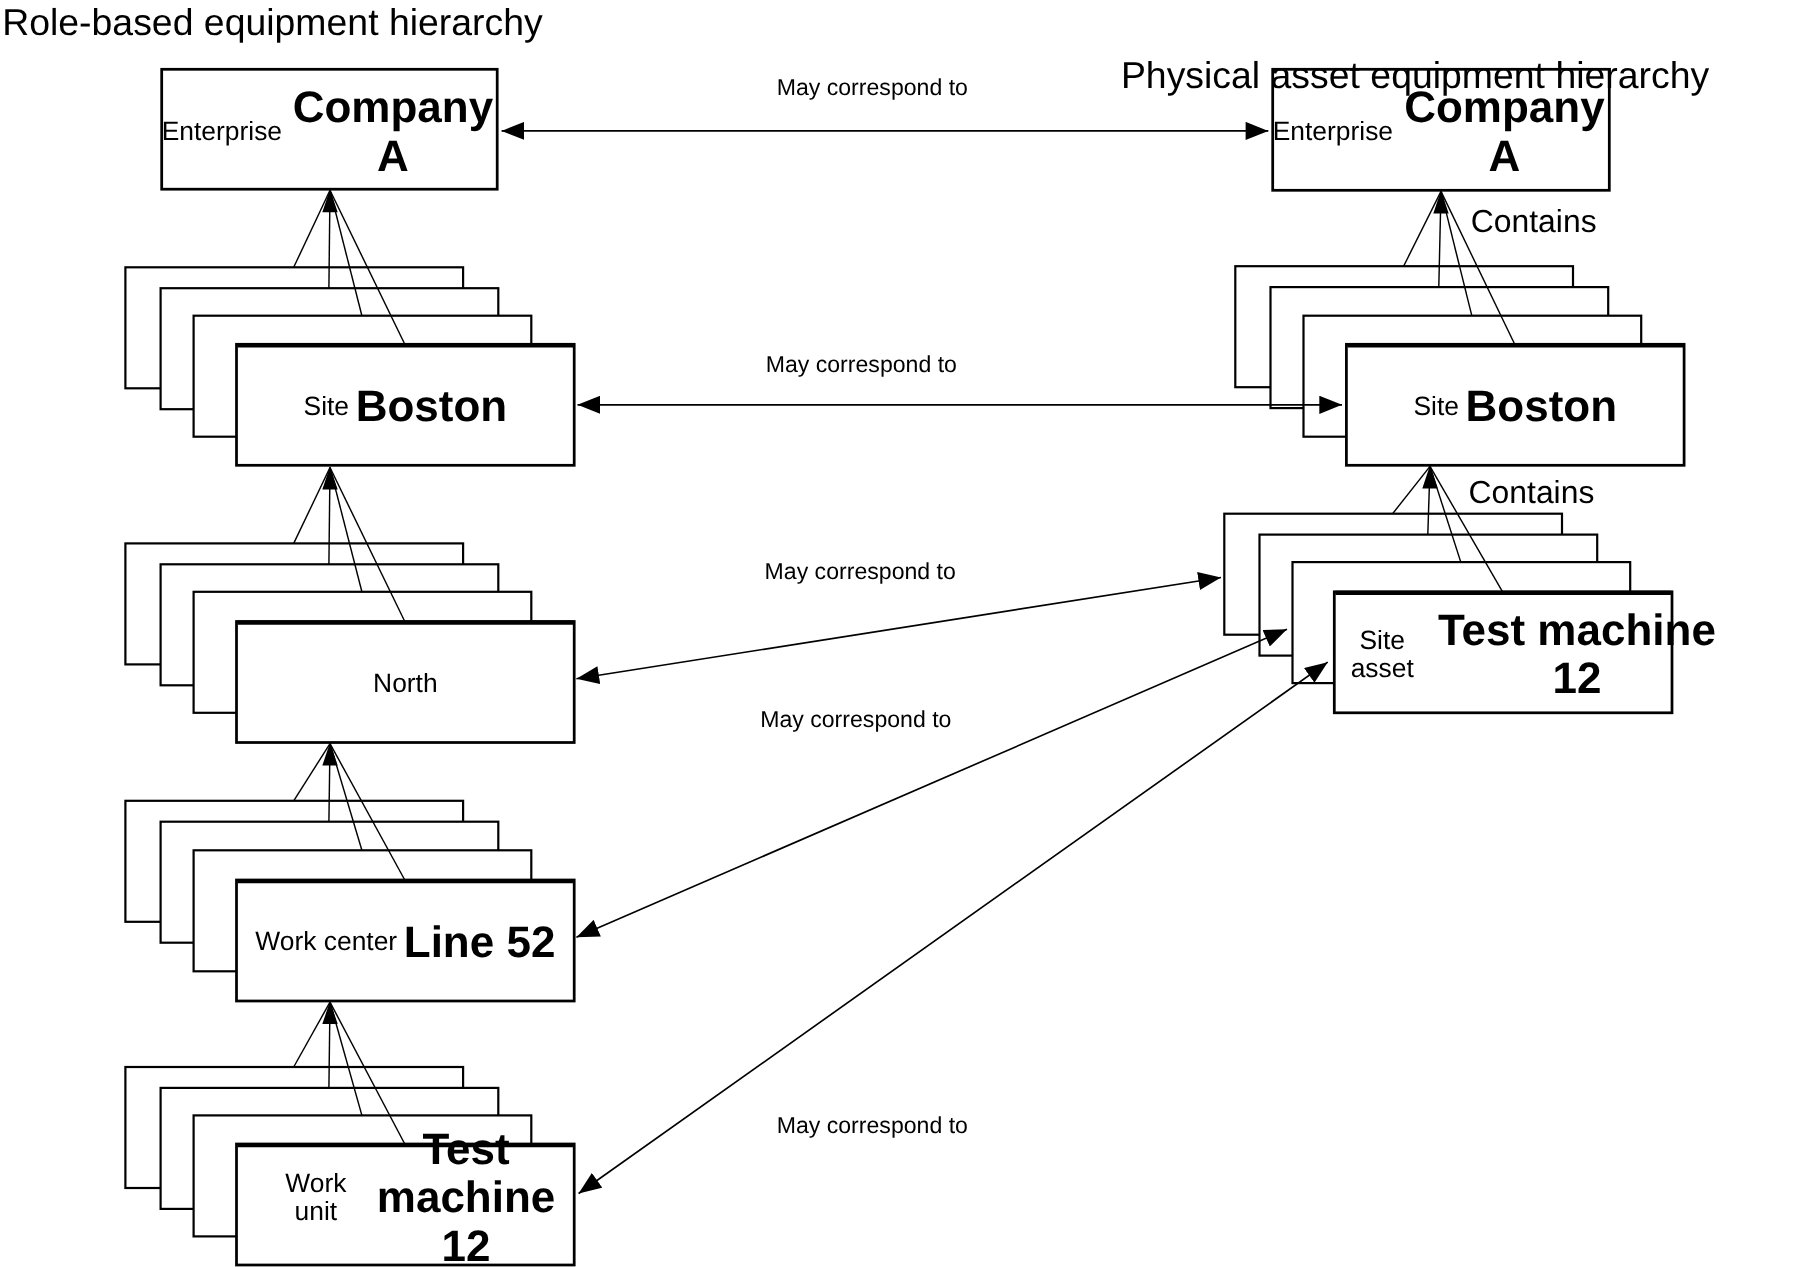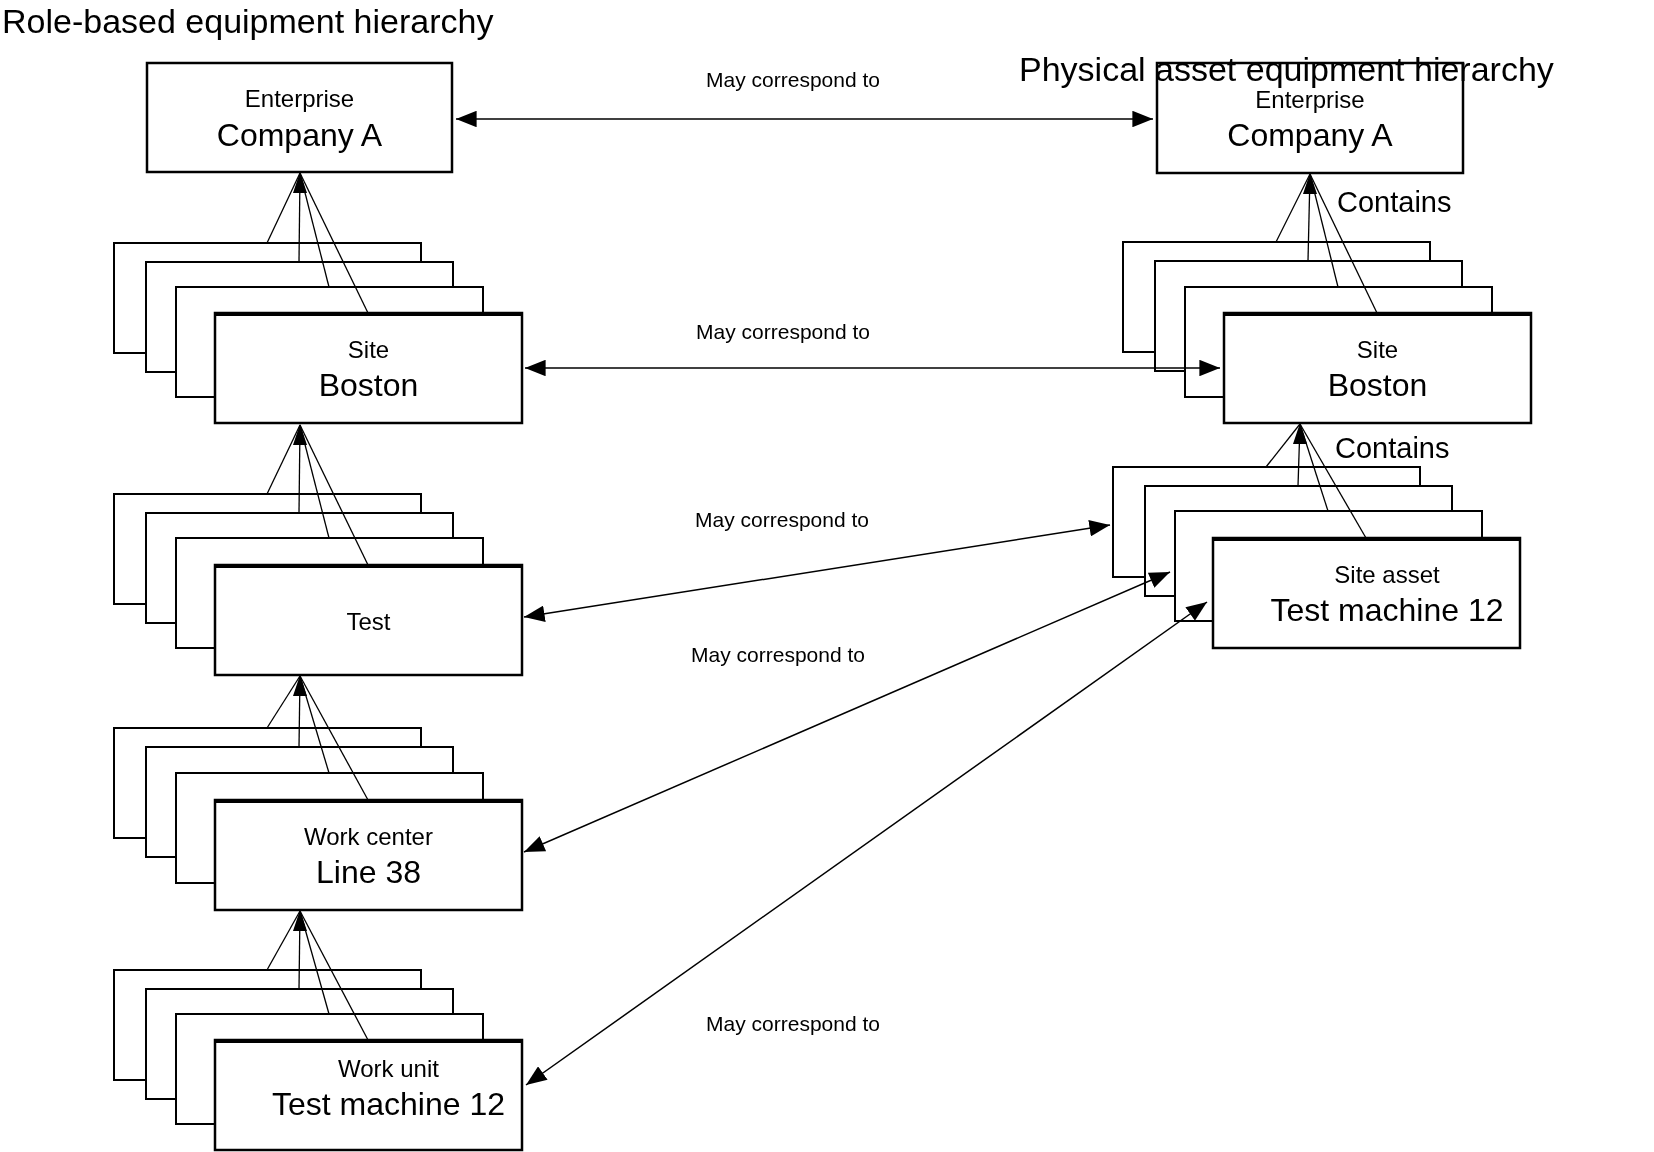--- a/index.html
+++ b/index.html
@@ -15,25 +15,25 @@
   .front{stroke-width:2.5px;}
   .ftop{stroke:var(--line);stroke-width:4px;}
   .edge{stroke:var(--line);stroke-width:1.5px;fill:none;}
   .fan{stroke:var(--line);stroke-width:1.3px;fill:none;}
   .ah{fill:var(--line);stroke:none;}
   .txt{position:absolute;white-space:nowrap;color:var(--text);text-align:right;}
   .title{font-size:34px;line-height:1.2;}
   .edge-label{font-size:21px;transform:translateX(-50%);}
   .contains-label{font-size:29px;}
   .boxlabel{
-    position:absolute;display:flex;flex-direction:column;align-items:center;
+    position:absolute;display:flex;flex-direction:row;align-items:center;
     justify-content:center;gap:6px;padding-top:4px;box-sizing:border-box;text-align:center;
   }
   .boxlabel .btype{font-size:24px;line-height:1.05;}
-  .boxlabel .bname{font-size:32px;line-height:1.1;}
+  .boxlabel .bname{font-size:40px;line-height:1.1;font-weight:bold;}
 </style>
 </head>
 <body>
 
 <div id="stage">
 
   <svg id="diagram-svg" width="1654" height="1152" viewBox="0 0 1654 1152">
     <defs>
       <marker id="arr" viewBox="0 0 10 8" refX="10" refY="4" markerWidth="14" markerHeight="11" orient="auto-start-reverse">
         <path d="M0,0 L10,4 L0,8 Z" fill="#000"></path>
@@ -154,25 +154,25 @@
 
   <div class="boxlabel" style="left:147px;top:63px;width:305px;height:109px;">
     <div class="btype">Enterprise</div>
     <div class="bname">Company A</div>
   </div>
   <div class="boxlabel" style="left:215px;top:313px;width:307px;height:110px;">
     <div class="btype">Site</div>
     <div class="bname">Boston</div>
   </div>
   <div class="boxlabel" style="left:215px;top:565px;width:307px;height:110px;">
-    <div class="btype">Test</div>
+    <div class="btype">North</div>
   </div>
   <div class="boxlabel" style="left:215px;top:800px;width:307px;height:110px;">
     <div class="btype">Work center</div>
-    <div class="bname">Line 38</div>
+    <div class="bname">Line 52</div>
   </div>
   <div class="boxlabel" style="left:215px;top:1040px;width:307px;height:94px;padding-left:40px;">
     <div class="btype">Work unit</div>
     <div class="bname">Test machine 12</div>
   </div>
   <div class="boxlabel" style="left:1157px;top:63px;width:306px;height:110px;">
     <div class="btype">Enterprise</div>
     <div class="bname">Company A</div>
   </div>
   <div class="boxlabel" style="left:1224px;top:313px;width:307px;height:110px;">

